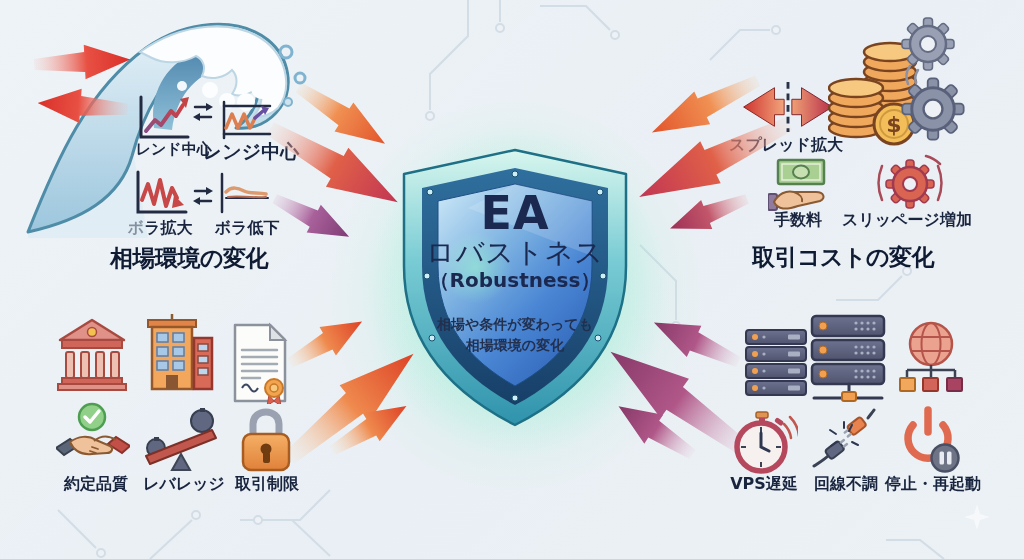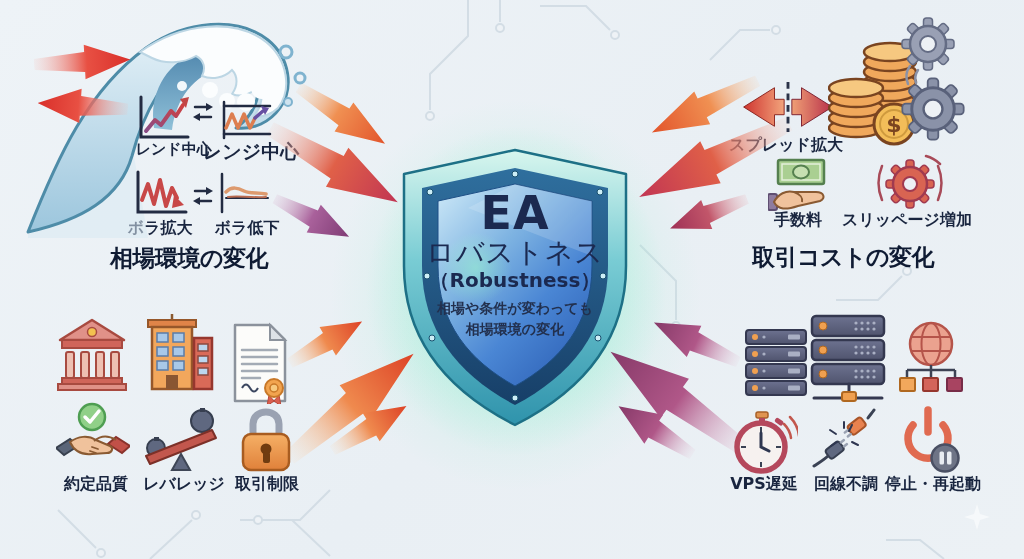--- a/index.html
+++ b/index.html
@@ -14,21 +14,21 @@
     white-space:nowrap;transform:translateX(-50%)}
   .glow{position:absolute;border-radius:50%}
   .glow1{left:330px;top:100px;width:370px;height:390px;
     background:radial-gradient(closest-side,rgba(130,240,200,.32),rgba(130,240,200,.14) 60%,rgba(130,240,200,0) 100%)}
   .glow2{left:366px;top:126px;width:300px;height:330px;
     background:radial-gradient(closest-side,rgba(120,242,192,.55),rgba(120,238,198,.28) 58%,rgba(120,238,198,0) 100%)}
   .shield-text{position:absolute;left:396px;top:190px;width:238px;text-align:center;color:#1b2950;z-index:6}
   .st-ea{font-size:46px;font-weight:800;line-height:1.02;letter-spacing:1px}
   .st-kana{font-size:28px;font-weight:400;line-height:1.15;letter-spacing:1px}
   .st-en{font-size:20px;font-weight:700;line-height:1.15}
-  .st-tag{font-size:14px;font-weight:700;line-height:1.5;margin-top:6px;color:#22304e}
+  .st-tag{font-size:14px;font-weight:700;line-height:1.5;margin-top:22px;color:#22304e}
 </style>
 </head>
 <body>
 
 <div class="canvas">
 
   <svg style="position:absolute;width:0;height:0" aria-hidden="true">
     <defs>
       <linearGradient id="ga-o" x1="0" y1="0" x2="1" y2="0">
         <stop offset="0" stop-color="#f7c9a2" stop-opacity=".12"></stop>

